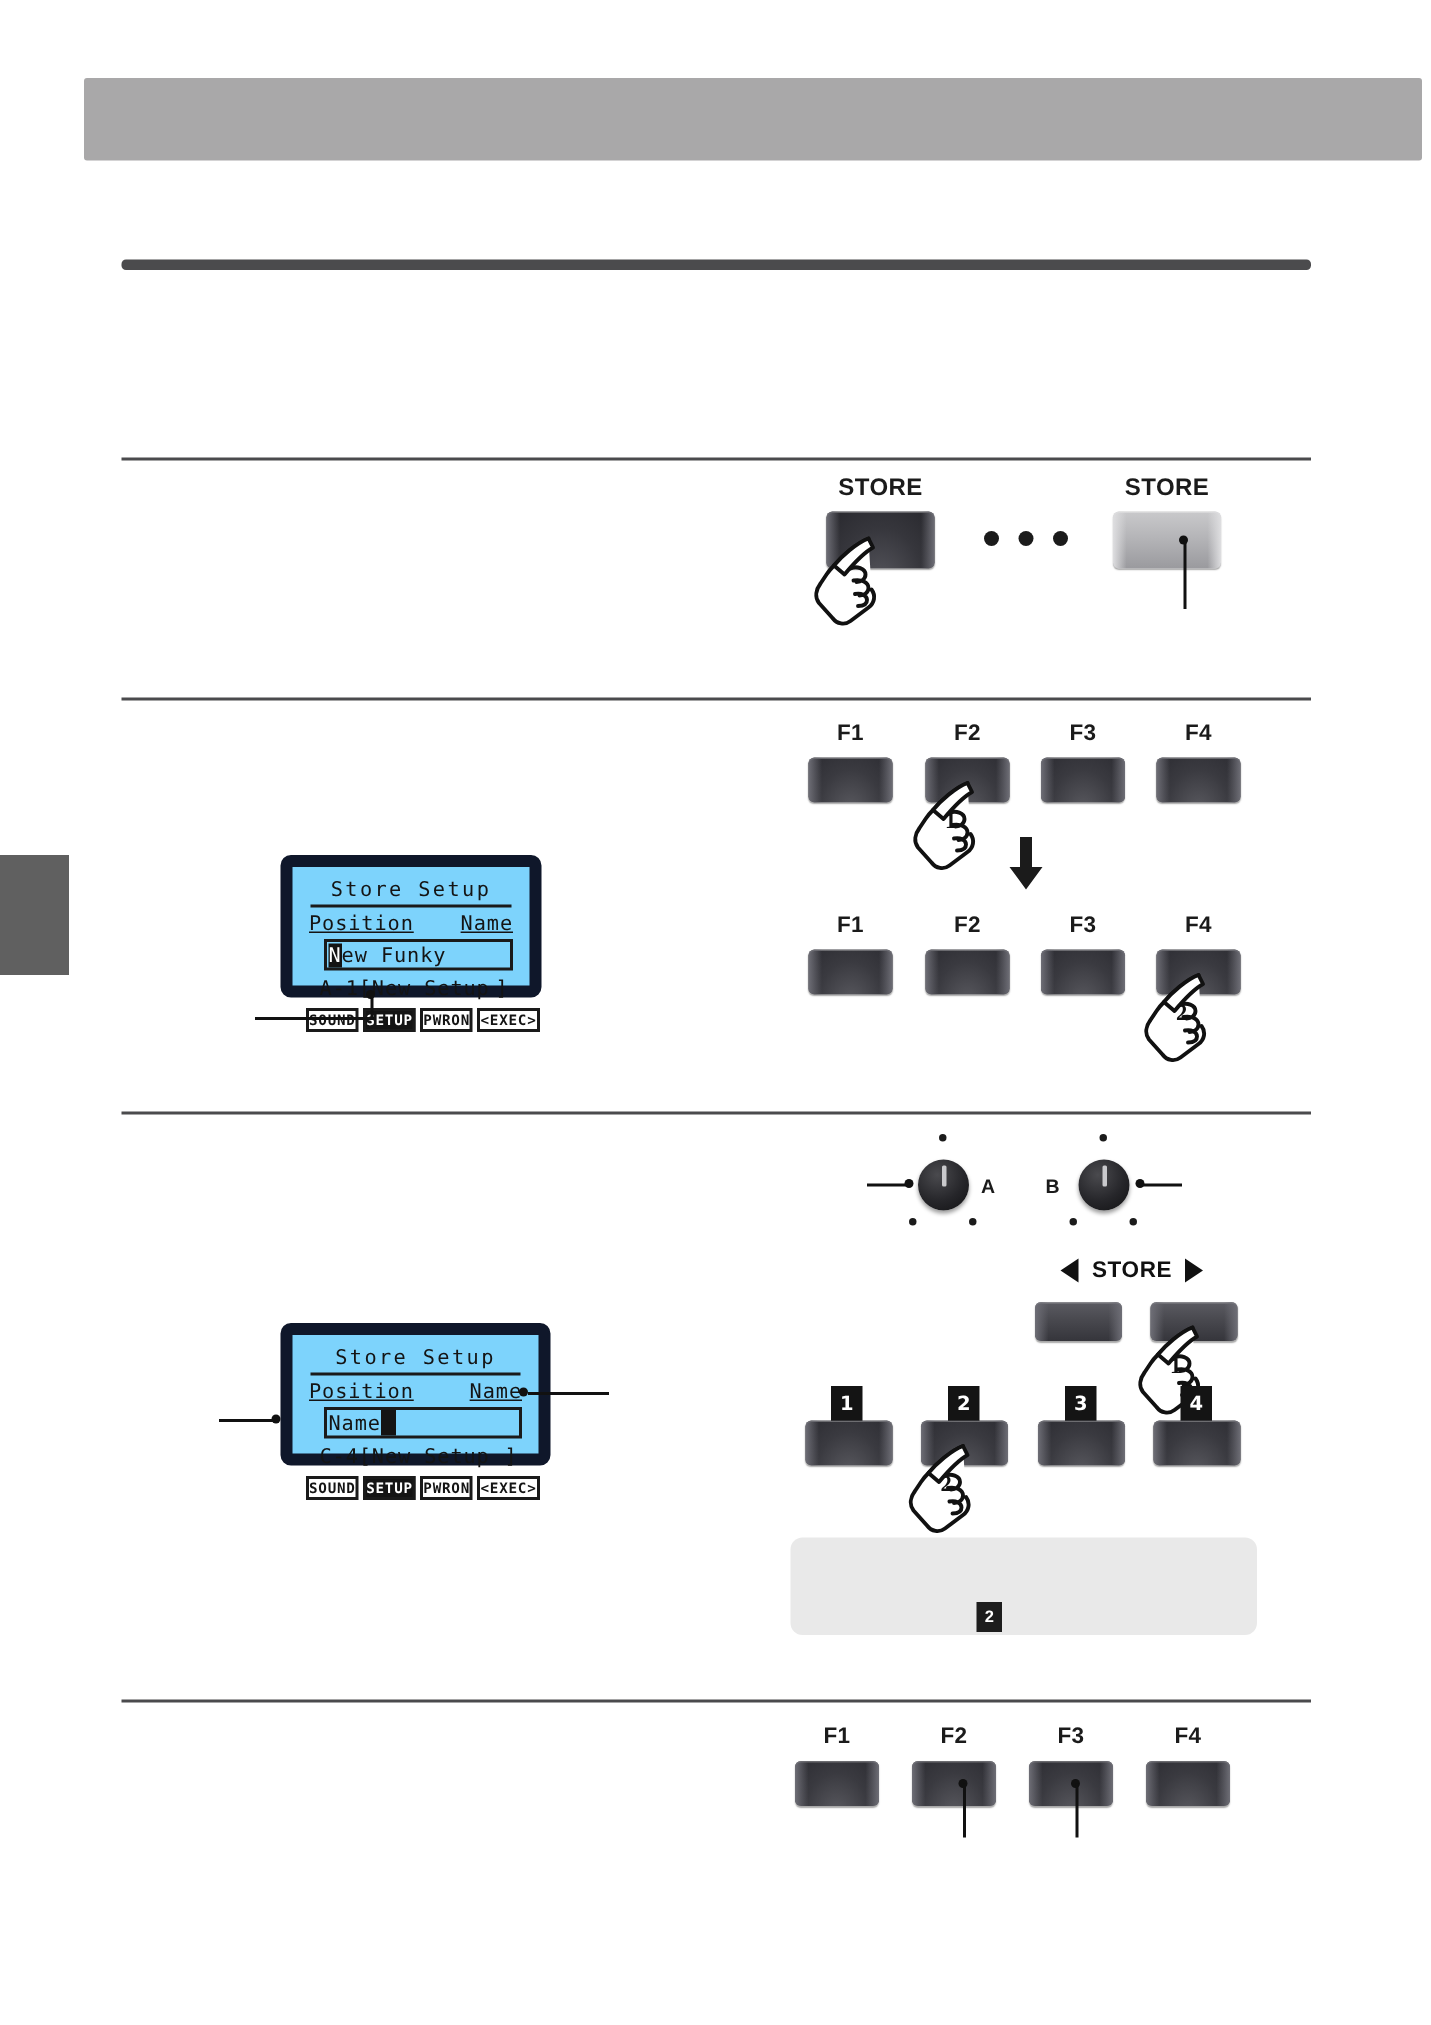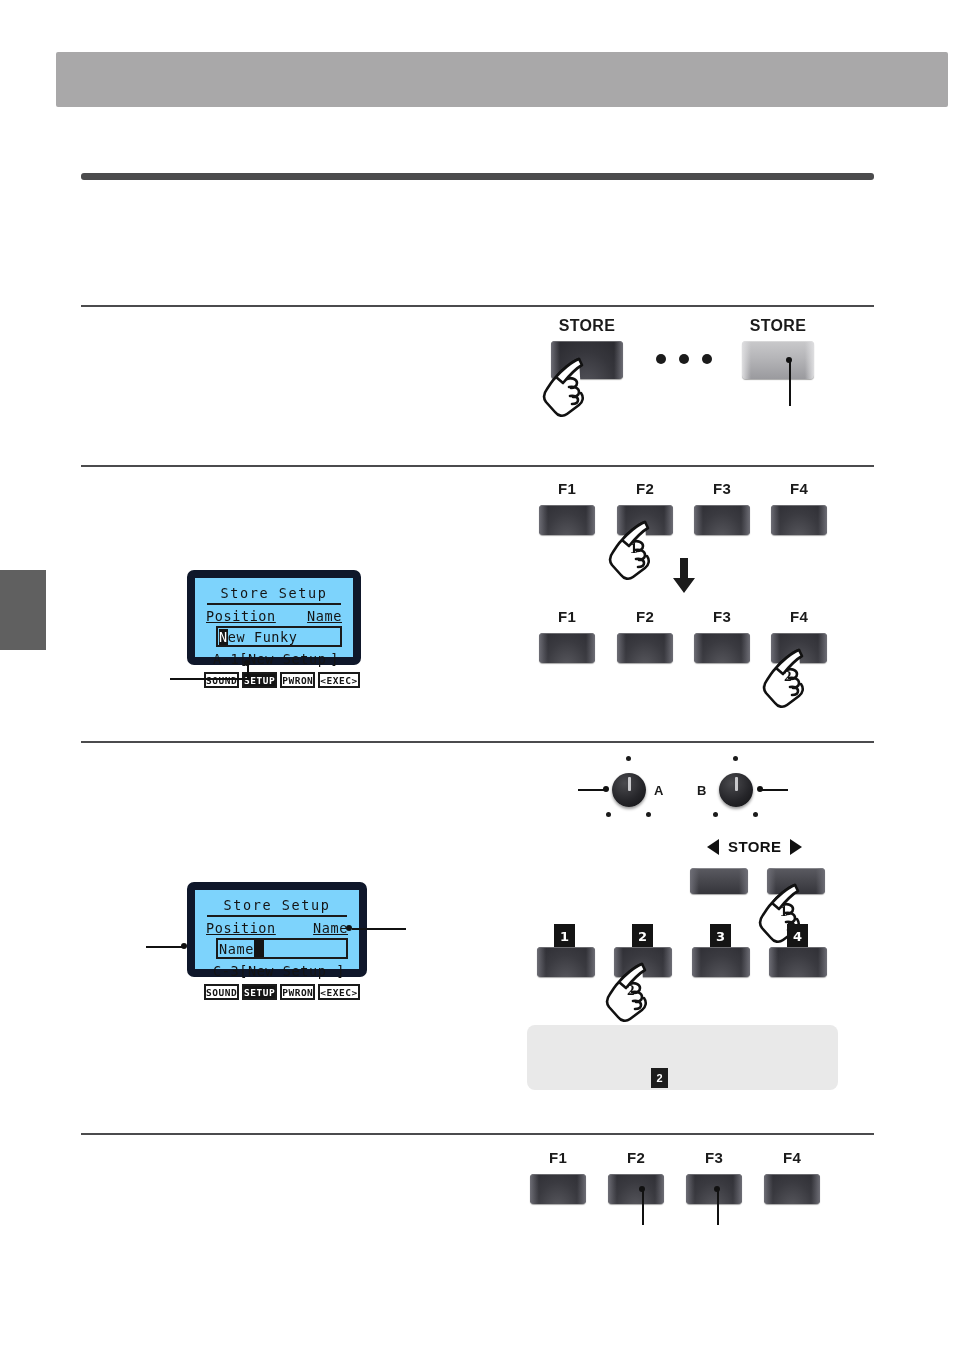--- a/index.html
+++ b/index.html
@@ -394,21 +394,21 @@
     <div class="lcd-title">Store Setup</div>
     <div class="lcd-row">
       <span>Position</span>
       <span>Name</span>
     </div>
     <div class="lcd-field">
       <span>Name</span>
         <span class="caret-block"></span>
     </div>
     <div class="lcd-line">
-      <span>C-3[New Setup</span>
+      <span>C-4[New Setup</span>
       <span>]</span>
     </div>
     <div class="lcd-softkeys">
       <div class="softkey">SOUND</div>
       <div class="softkey active">SETUP</div>
       <div class="softkey">PWRON</div>
       <div class="softkey">&lt;EXEC&gt;</div>
     </div>
   </div>
 

